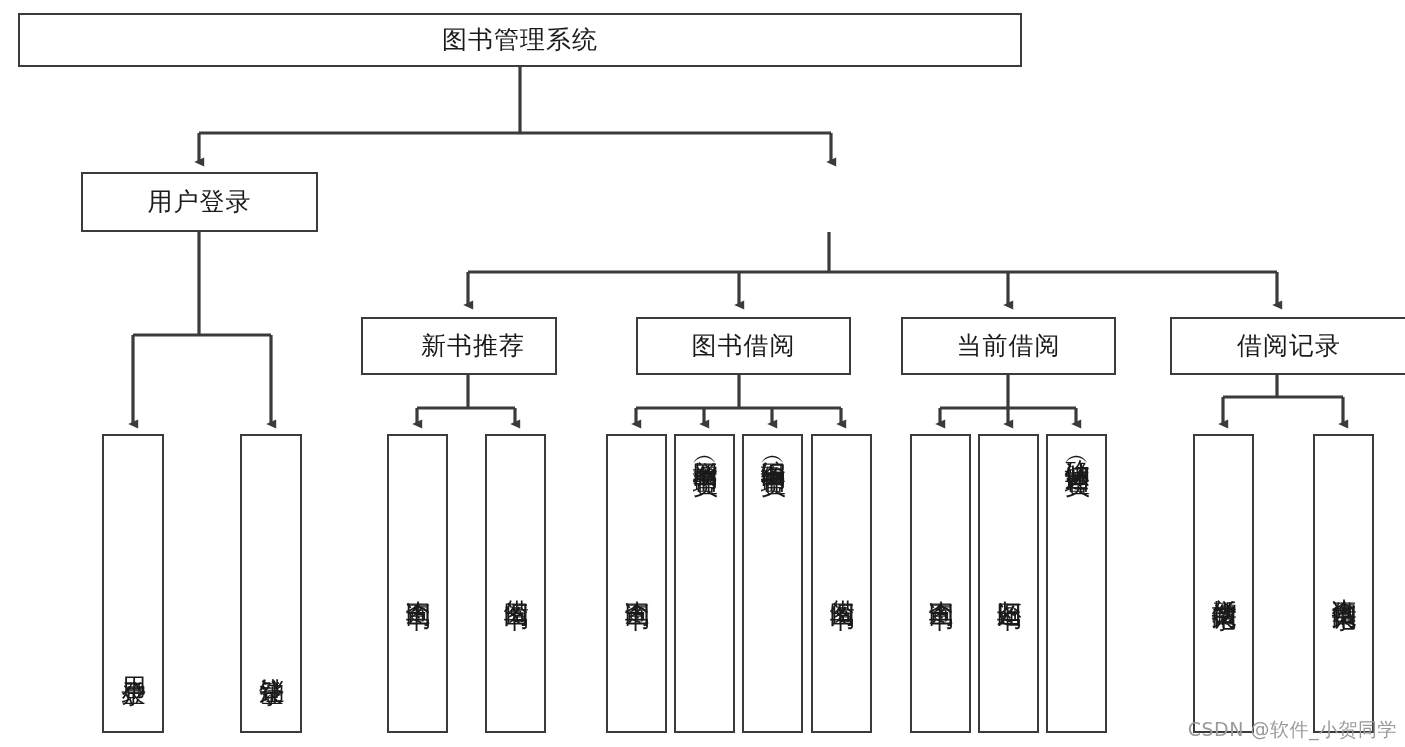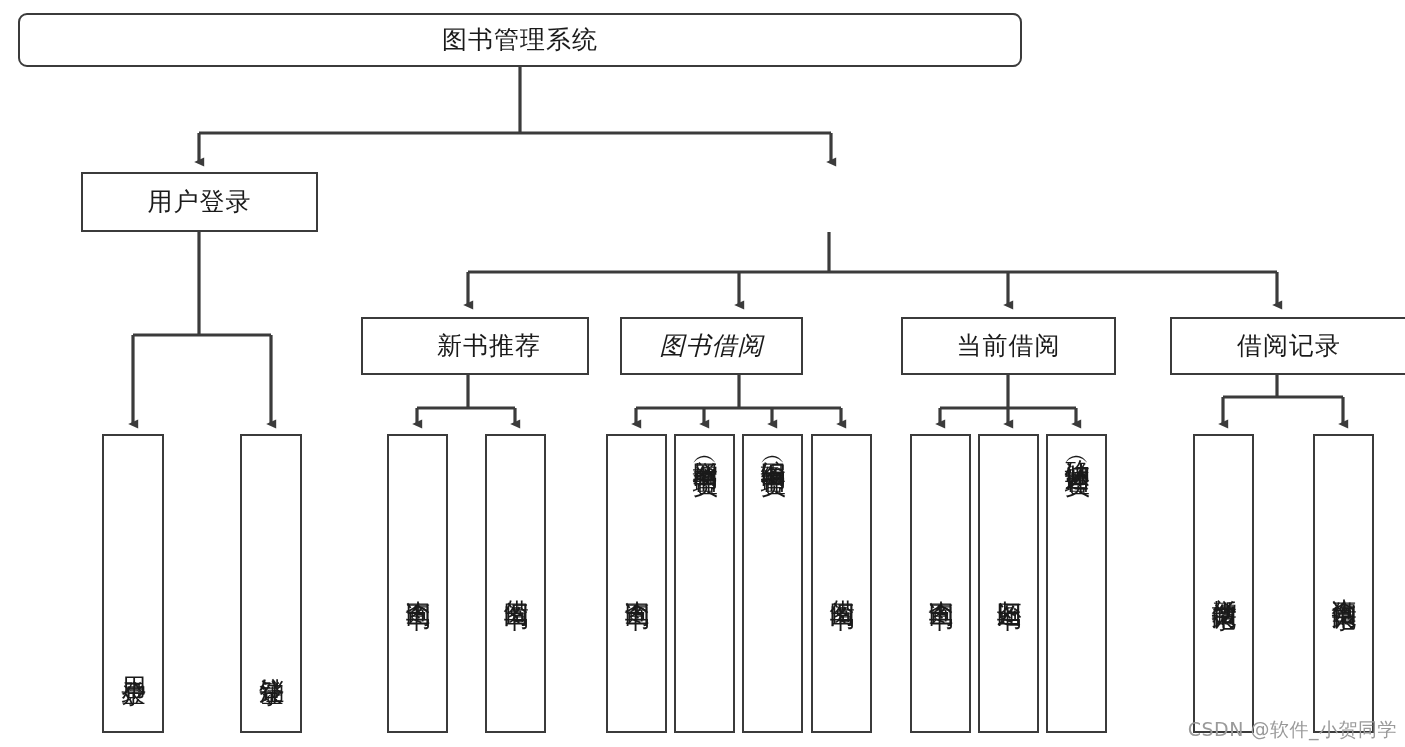--- a/index.html
+++ b/index.html
@@ -118,32 +118,32 @@
       <path d="M1008,408 L1008,424" marker-end="url(#arrow)"></path>
       <path d="M1076,408 L1076,424" marker-end="url(#arrow)"></path>
 
       <path d="M1277,375 L1277,397"></path>
       <path d="M1223,397 L1343,397"></path>
       <path d="M1223,397 L1223,424" marker-end="url(#arrow)"></path>
       <path d="M1343,397 L1343,424" marker-end="url(#arrow)"></path>
     </g>
   </svg>
 
-  <div class="node h" style="left:18px; top:13px; width:1004px; height:54px;border-radius:9px;">
+  <div class="node h" style="left:18px; top:13px; width:1004px; height:54px;">
     <span class="label-h">图书管理系统</span>
   </div>
 
   <div class="node h" style="left:81px; top:172px; width:237px; height:60px;">
     <span class="label-h">用户登录</span>
   </div>
 
-  <div class="node h" style="left:361px; top:317px; width:228px; height:58px;padding-left:28px;">
+  <div class="node h" style="left:361px; top:317px; width:196px; height:58px;padding-left:28px;">
     <span class="label-h">新书推荐</span>
   </div>
-  <div class="node h" style="left:620px; top:317px; width:183px; height:58px;font-style:italic;">
+  <div class="node h" style="left:636px; top:317px; width:215px; height:58px;">
     <span class="label-h">图书借阅</span>
   </div>
   <div class="node h" style="left:901px; top:317px; width:215px; height:58px;">
     <span class="label-h">当前借阅</span>
   </div>
   <div class="node h" style="left:1170px; top:317px; width:238px; height:58px;">
     <span class="label-h">借阅记录</span>
   </div>
 
   <div class="node v anchor-bottom" style="left:102px; top:434px; width:62px; height:299px; padding-bottom:66px;">

